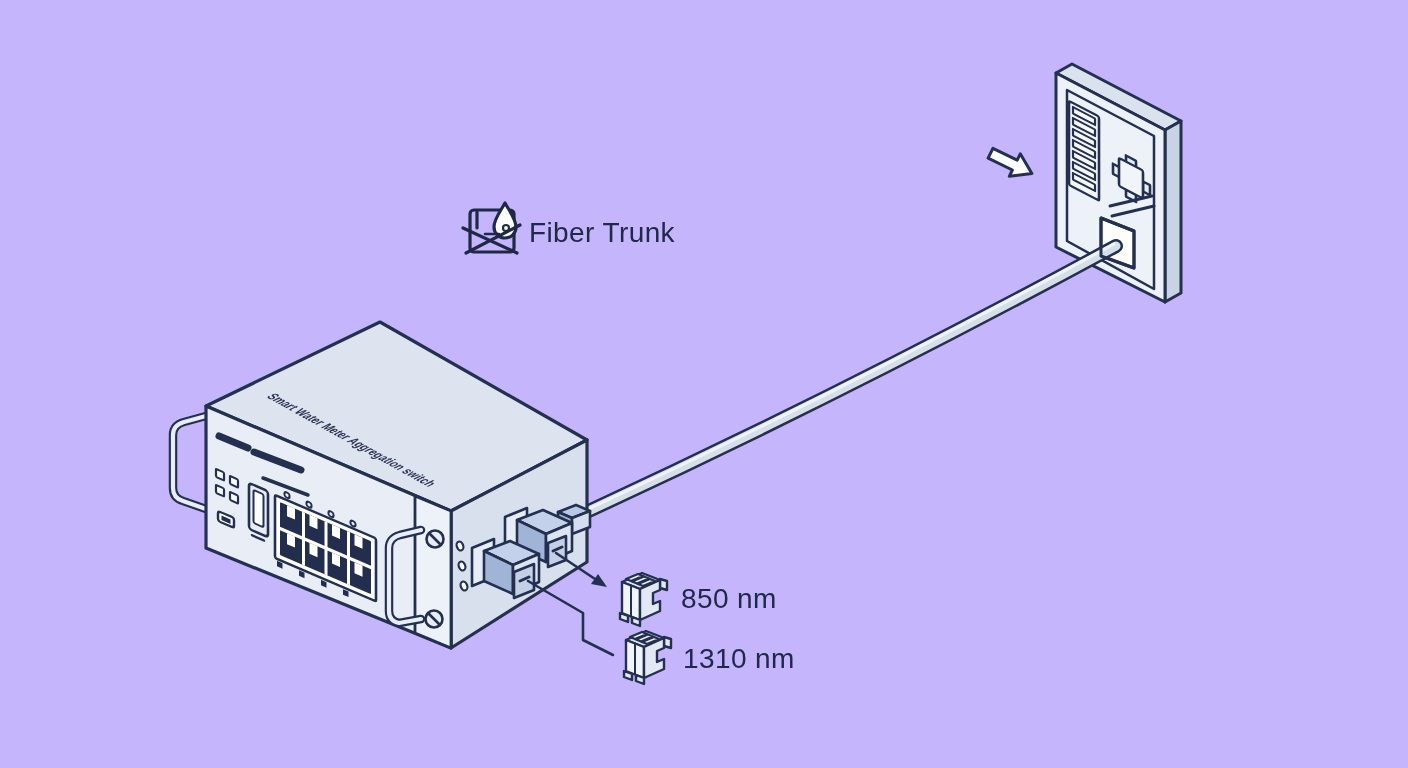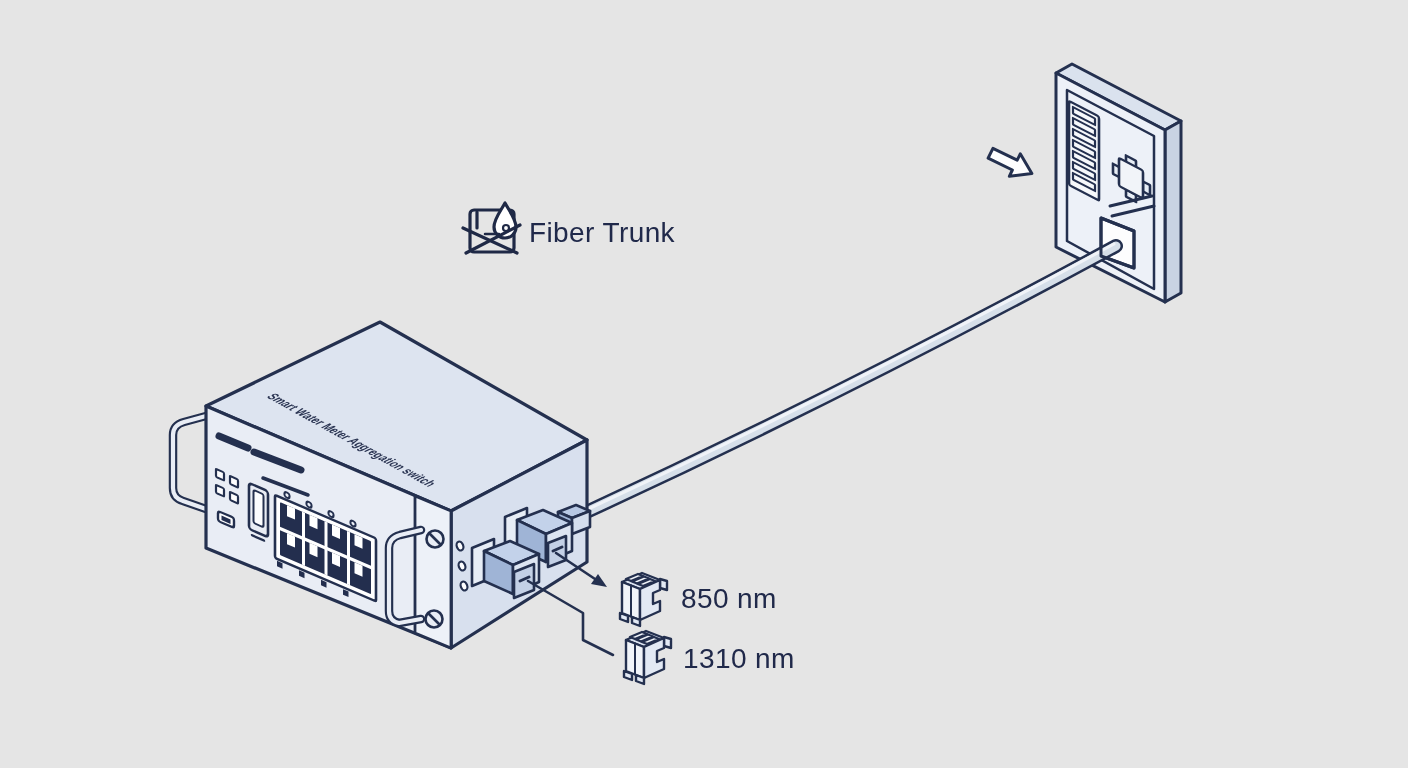--- a/index.html
+++ b/index.html
@@ -1,16 +1,16 @@
 <!DOCTYPE html>
 <html><head>
 <meta charset="utf-8">
 <style>
   html,body{margin:0;padding:0;background:#ffffff;}
-  .stage{position:relative;width:1408px;height:768px;background:#e5e5e5;overflow:hidden;
+  .stage{position:relative;width:1408px;height:768px;background:#c4b5fd;overflow:hidden;
          font-family:"Liberation Sans",sans-serif;}
   svg{display:block}
   text{fill:#20294a;}
   .lbl{font-size:28px;font-weight:500;letter-spacing:.4px;}
   .lbl-big{font-size:28px;font-weight:500;letter-spacing:.4px;}
   .switch-title{font-size:11.5px;font-weight:600;fill:#2a3452;letter-spacing:.2px;}
 </style>
 </head>
 <body>
 

